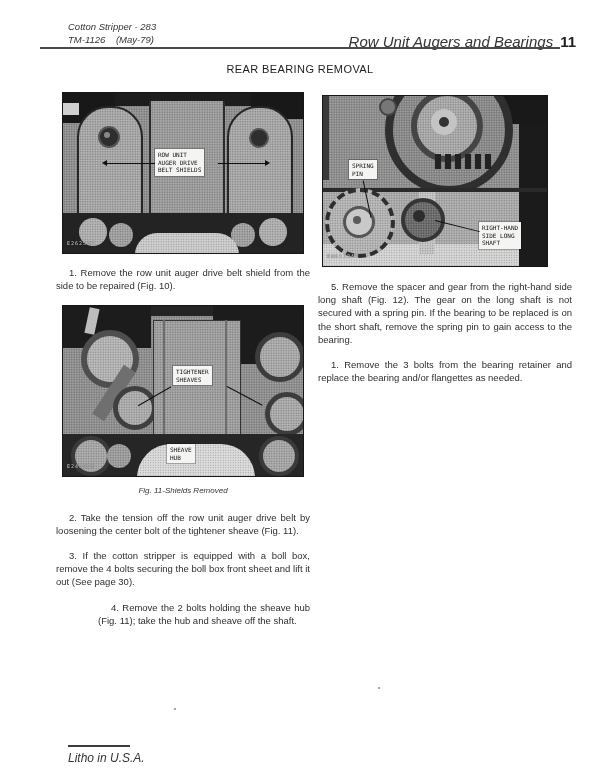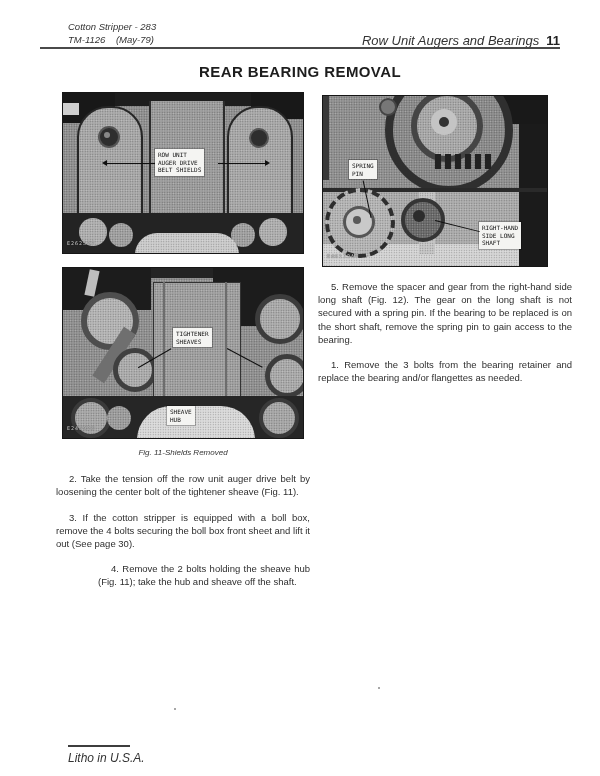--- a/index.html
+++ b/index.html
@@ -1,25 +1,25 @@
 <!DOCTYPE html>
 <html><head>
 <meta charset="utf-8">
 <style>
   html,body{margin:0;padding:0;background:#ffffff;}
   .page{position:relative;width:600px;height:776px;background:#ffffff;overflow:hidden;
         font-family:"Liberation Sans", sans-serif;color:#2b2b2b;}
 
   
   .hdr-left{position:absolute;left:68px;top:21px;font-style:italic;font-size:9.5px;line-height:12.5px;color:#333;}
-  .hdr-right{position:absolute;right:40px;top:33px;font-style:italic;font-size:13px;color:#333;}
+  .hdr-right{position:absolute;right:24px;top:33px;font-style:italic;font-size:15px;color:#333;}
   .hdr-right b{font-style:normal;font-weight:bold;margin-left:7px;color:#222;}
   .hdr-rule{position:absolute;left:40px;top:47px;width:520px;height:2px;background:#4a4a4a;}
   .page-title{position:absolute;left:0;top:63px;width:600px;text-align:center;
-              font-weight:bold;font-size:15px;letter-spacing:.4px;color:#1d1d1d;}
+              font-weight:normal;font-size:11px;letter-spacing:.4px;color:#1d1d1d;}
 
   
   .col{position:absolute;width:254px;font-size:9.5px;line-height:13.2px;text-align:justify;color:#2e2e2e;}
   .col-left{left:56px;top:92px;}
   .col-right{left:318px;top:95px;}
   .col p{margin:0 0 0 0;padding:0;text-indent:13px;}
   .caption{font-style:italic;font-size:8px;text-align:center;text-indent:0 !important;
            color:#333;margin-top:7px !important;}
 
   
@@ -98,20 +98,21 @@
         <div>AUGER DRIVE</div>
         <div>BELT SHIELDS</div>
       </div>
       <div class="leader" style="left:44px;top:70px;width:48px;"></div>
       <div class="arrow-w" style="left:39px;top:67px;"></div>
       <div class="leader" style="left:155px;top:70px;width:48px;"></div>
       <div class="arrow-e" style="left:202px;top:67px;"></div>
       <div class="photo-id">E262527</div>
     </div>
 
+    <p style="margin-top:12px;">1.  Remove the row unit auger drive belt shield from the side to be repaired (Fig. 10).</p>
 
     <div class="photo" style="width:240px;height:170px;margin-left:6px;margin-top:13px;">
       <div class="abs" style="left:0;top:0;width:240px;height:10px;background:#242424;"></div>
       <div class="abs" style="left:0;top:0;width:88px;height:42px;background:#1c1c1c;"></div>
       <div class="abs" style="left:150px;top:0;width:90px;height:58px;background:#1c1c1c;"></div>
       <div class="abs" style="left:24px;top:2px;width:10px;height:26px;background:#bdbdbd;transform:rotate(12deg);"></div>
 
       <div class="circ ht" style="left:18px;top:24px;width:46px;height:46px;background-color:#b3b3b3;border:6px solid #4e4e4e;"></div>
       <div class="abs" style="left:44px;top:58px;width:14px;height:58px;background:#6f6f6f;transform:rotate(33deg);"></div>
       <div class="circ ht" style="left:50px;top:80px;width:34px;height:34px;background-color:#ababab;border:5px solid #3f3f3f;"></div>

